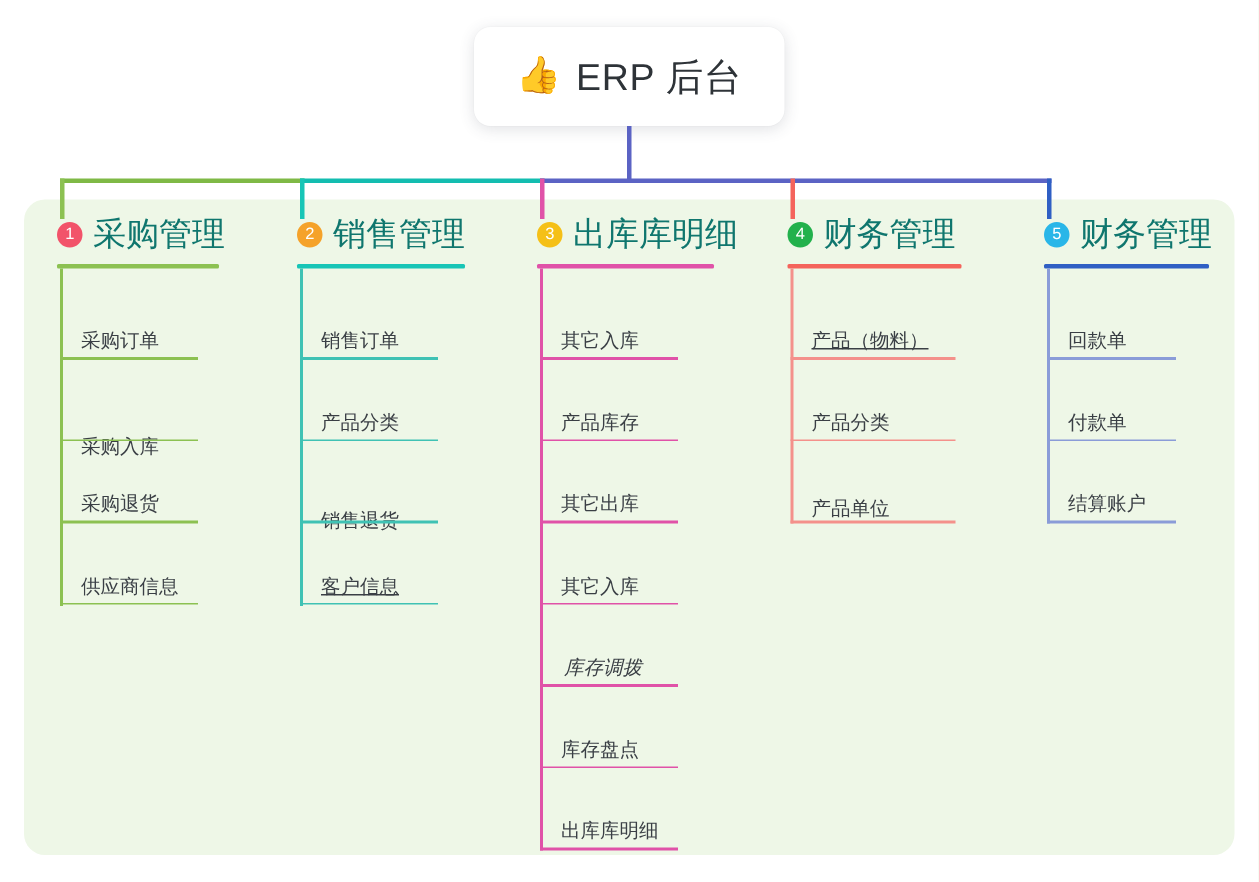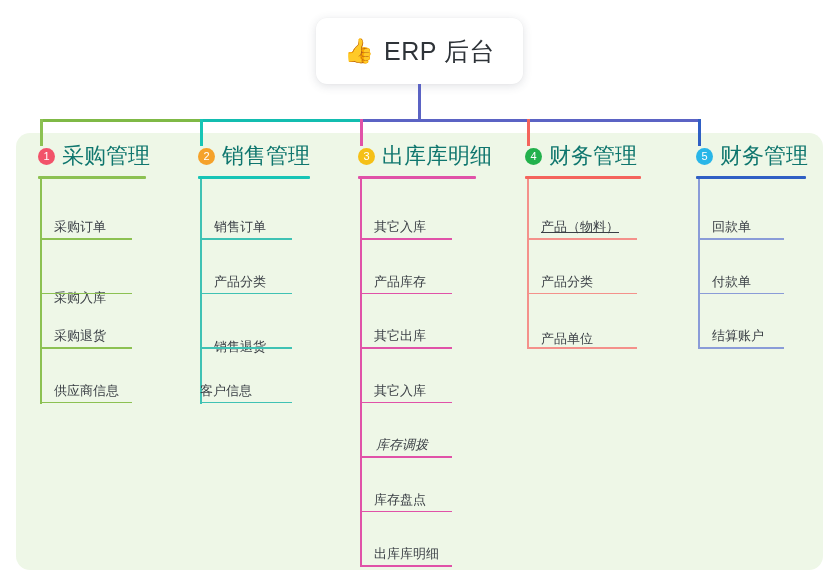--- a/index.html
+++ b/index.html
@@ -95,21 +95,21 @@
         </div>
       </div>
       <div class="conn" style="left: 198px; top: 176px; width: 112px; height: 3px; border-radius: 1px; background: rgb(23, 197, 182);"></div>
       <div class="conn" style="left: 200px; top: 179px; width: 2px; height: 224.5px; background: rgb(63, 194, 180);"></div>
       <div class="item-label" style="left: 214px; top: 218px;">销售订单</div>
       <div class="conn" style="left: 200px; top: 238px; width: 92px; height: 1.6px; background: rgb(63, 194, 180);"></div>
       <div class="item-label" style="left: 214px; top: 272.5px;">产品分类</div>
       <div class="conn" style="left: 200px; top: 292.5px; width: 92px; height: 1.6px; background: rgb(63, 194, 180);"></div>
       <div class="item-label" style="left: 214px; top: 338px;">销售退货</div>
       <div class="conn" style="left: 200px; top: 347px; width: 92px; height: 1.6px; background: rgb(63, 194, 180);"></div>
-      <div class="item-label" style="left: 200px; top: 381.5px;">客户信息</div>
+      <div class="item-label" style="left: 214px; top: 381.5px; text-decoration: underline;">客户信息</div>
       <div class="conn" style="left: 200px; top: 401.5px; width: 92px; height: 1.6px; background: rgb(63, 194, 180);"></div>
       <div class="col" style="left: 358px;">
         <div class="col-head">
           <span class="badge" style="background: rgb(245, 192, 23);">3</span>
           <span class="col-title">出库库明细</span>
         </div>
       </div>
       <div class="conn" style="left: 358px; top: 176px; width: 118px; height: 3px; border-radius: 1px; background: rgb(224, 82, 168);"></div>
       <div class="conn" style="left: 360px; top: 179px; width: 2px; height: 388px; background: rgb(224, 82, 168);"></div>
       <div class="item-label" style="left: 374px; top: 218px;">其它入库</div>

